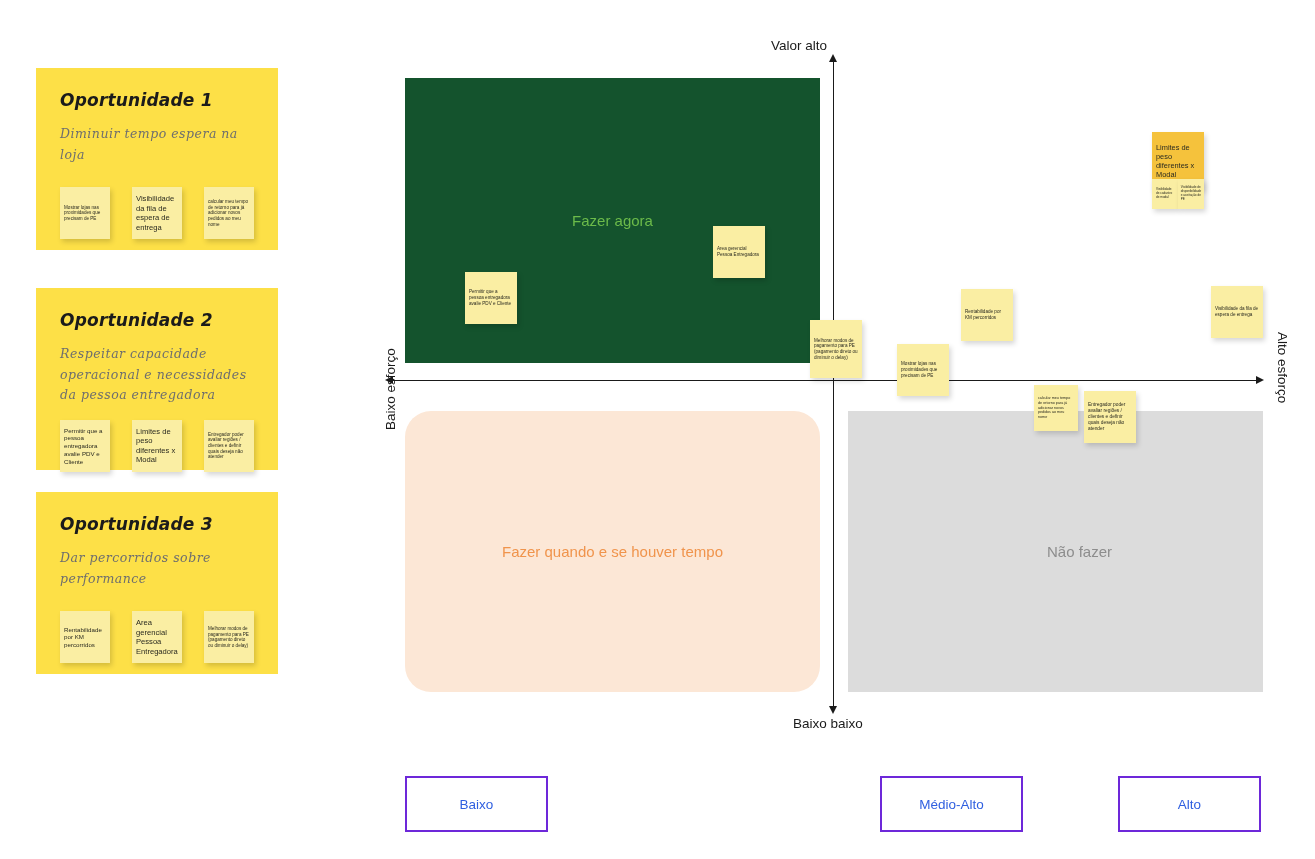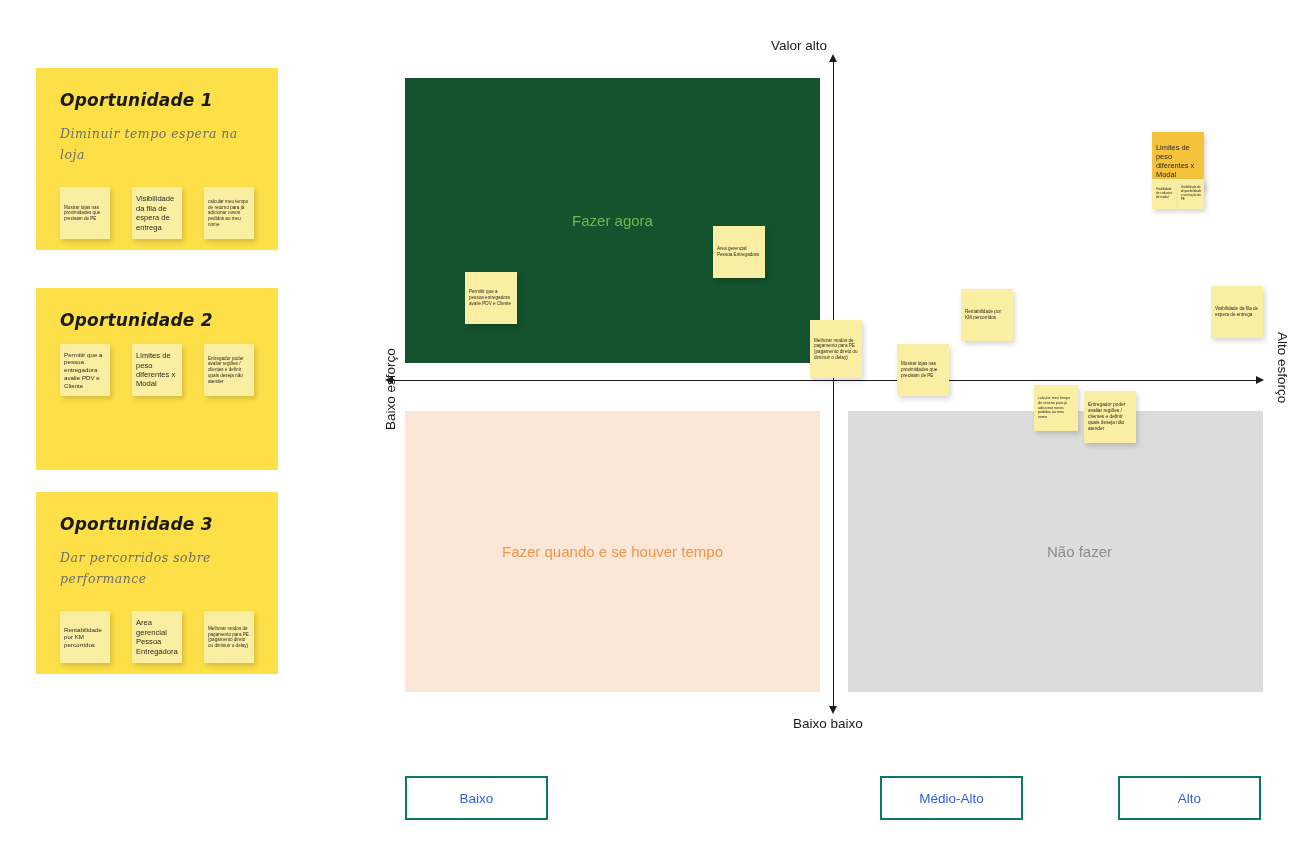--- a/index.html
+++ b/index.html
@@ -113,22 +113,22 @@
     border-bottom: 4.5px solid transparent;
     border-left: 8px solid #1a1a1a;
   }
 
   .board-note { position: absolute; }
 
   
   .legend-btn {
     position: absolute;
     top: 776px;
-    height: 44px;
-    border: 2px solid #0f766e;
+    height: 56px;
+    border: 2px solid #6d28d9;
     background: #ffffff;
     display: flex;
     align-items: center;
     justify-content: center;
     font-size: 13.5px;
     color: #2f5fe0;
   }
 </style>
 </head>
 <body>
@@ -140,20 +140,21 @@
     <div class="opp-sub">Diminuir tempo espera na loja</div>
     <div class="opp-notes">
       <div class="note note-sm">Mostrar lojas nas proximidades que precisam de PE</div>
       <div class="note note-lg">Visibilidade da fila de espera de entrega</div>
       <div class="note note-sm">calcular meu tempo de retorno para já adicionar novos pedidos ao meu nome</div>
     </div>
   </div>
 
   <div class="opp-panel" style="top:288px;height:182px;">
     <div class="opp-title">Oportunidade 2</div>
+    <div class="opp-sub">Respeitar capacidade operacional e necessidades da pessoa entregadora</div>
     <div class="opp-notes" style="margin-top:14px;">
       <div class="note note-md">Permitir que a pessoa entregadora avalie PDV e Cliente</div>
       <div class="note note-lg">Limites de peso diferentes x Modal</div>
       <div class="note note-sm">Entregador poder avaliar regiões / clientes e definir quais deseja não atender</div>
     </div>
   </div>
 
   <div class="opp-panel" style="top:492px;height:182px;">
     <div class="opp-title">Oportunidade 3</div>
     <div class="opp-sub">Dar percorridos sobre performance</div>
@@ -162,21 +163,21 @@
       <div class="note note-lg">Area gerencial Pessoa Entregadora</div>
       <div class="note note-sm">Melhorar modos de pagamento para PE (pagamento direto ou diminuir o delay)</div>
     </div>
   </div>
 
   <div class="quad q-green" style="left:405px;top:78px;width:415px;height:285px;">
     <span class="quad-label lbl-green">Fazer agora</span>
   </div>
 
 
-  <div class="quad q-peach" style="left:405px;top:411px;width:415px;height:281px;">
+  <div class="quad q-peach" style="left:405px;top:411px;width:415px;height:281px;border-radius:26px;">
     <span class="quad-label lbl-orange">Fazer quando e se houver tempo</span>
   </div>
 
   <div class="quad q-gray" style="left:848px;top:411px;width:415px;height:281px;padding-left:48px;">
     <span class="quad-label lbl-gray">Não fazer</span>
   </div>
 
   <div class="axis-line" style="left:833px;top:62px;width:1.4px;height:650px;"></div>
   <div class="arrow arrow-up" style="left:829px;top:54px;"></div>
   <div class="arrow arrow-down" style="left:829px;top:706px;"></div>

